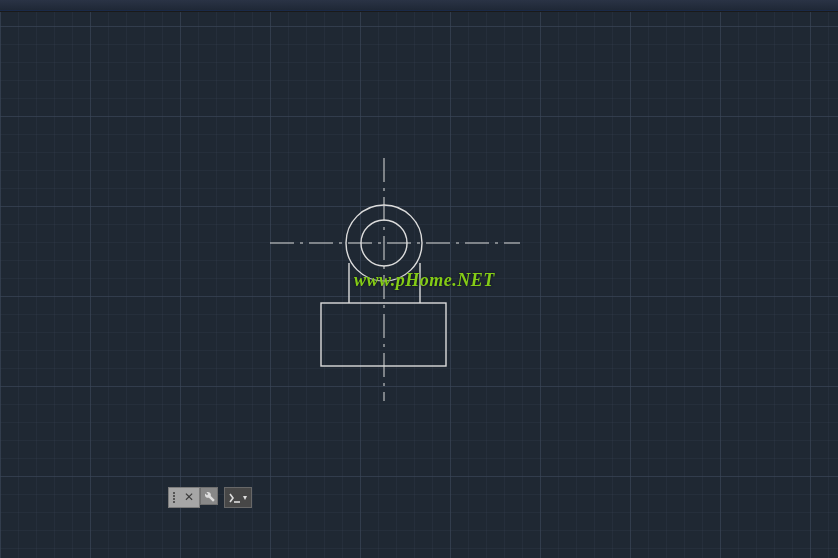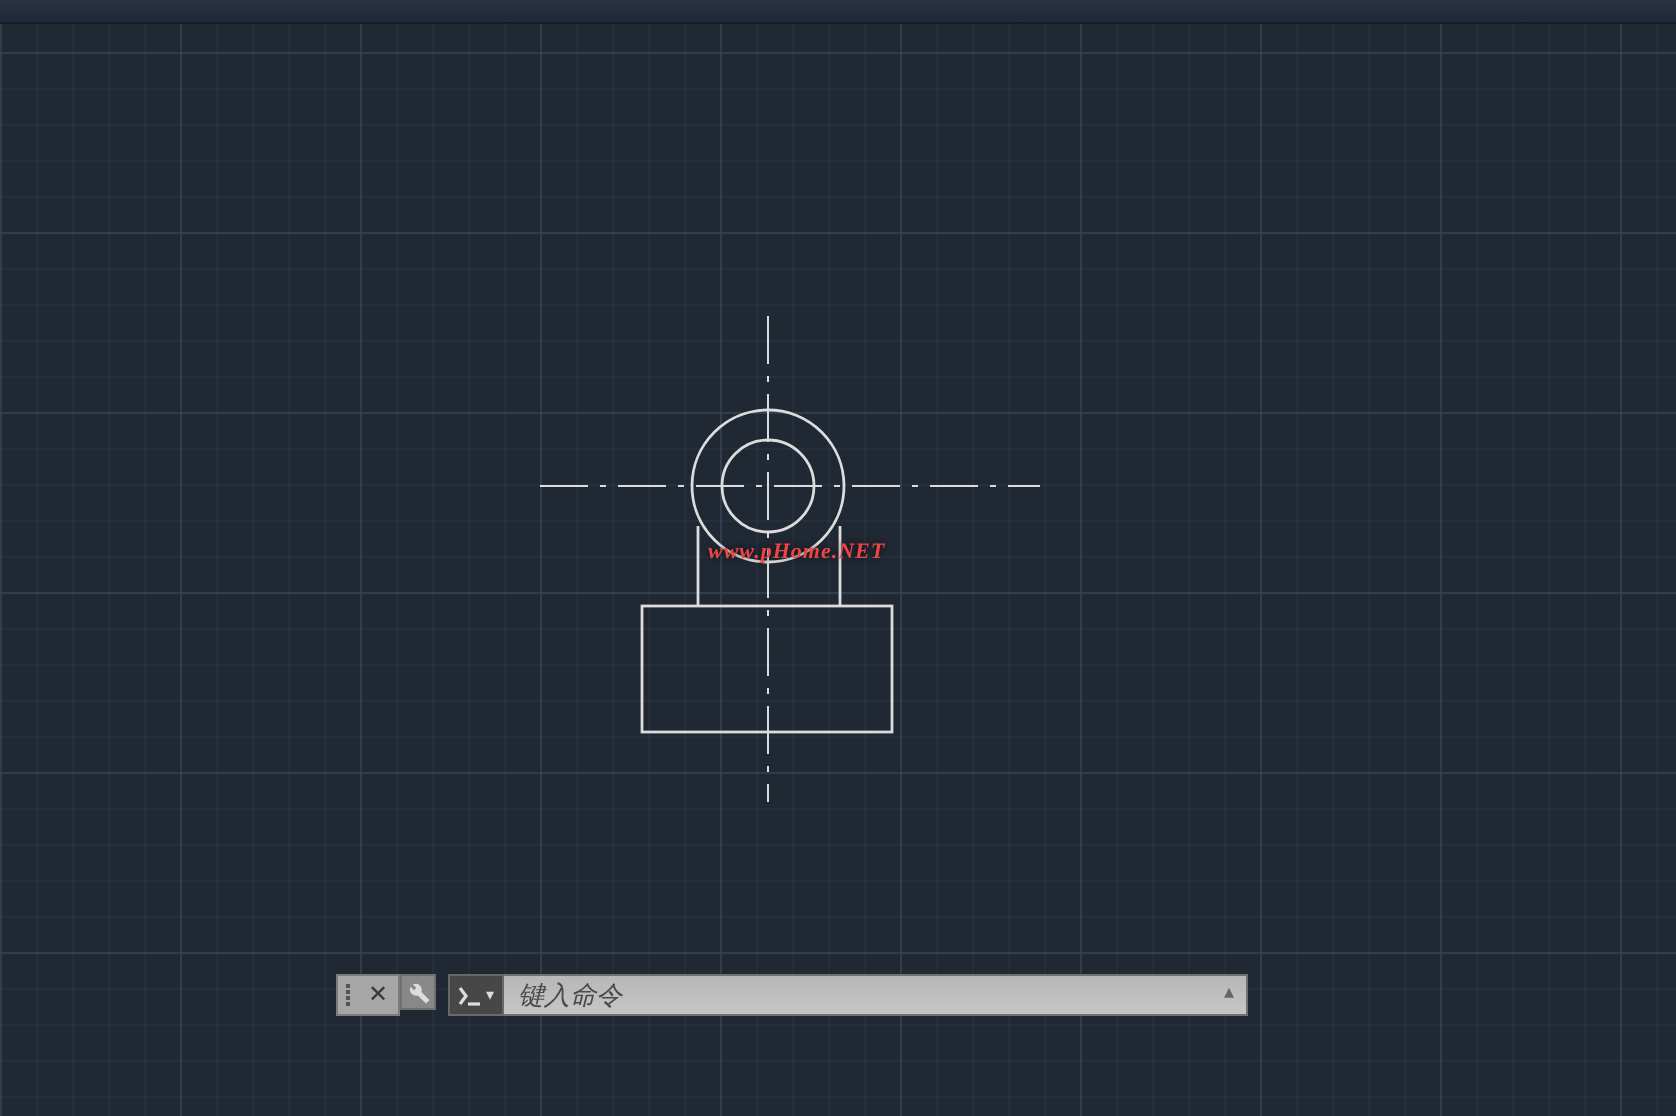--- a/index.html
+++ b/index.html
@@ -31,21 +31,21 @@
       position: absolute; inset: 0;
       background-image:
         linear-gradient(to right, rgba(60,72,90,.20) 1px, transparent 1px),
         linear-gradient(to bottom, rgba(60,72,90,.20) 1px, transparent 1px);
       background-size: 18px 18px;
       background-position: 0 14px;
     }
     .drawing { position: absolute; left: 0; top: 0; }
     .watermark {
       position: absolute; left: 354px; top: 258px;
-      color: #ef4444; font-size: 11px; font-weight: bold;
+      color: #84cc16; font-size: 18px; font-weight: bold;
       font-family: "Comic Sans MS", "Segoe Script", cursive;
       font-style: italic;
       letter-spacing: .5px;
       text-shadow: 0 0 3px rgba(0,0,0,.6);
       pointer-events: none;
     }
     
     .cmdbar {
       position: absolute; left: 168px; top: 487px;
       width: 456px; height: 21px;
@@ -144,16 +144,13 @@
       <path fill="#ddd" d="M22 19l-7-7c.6-1.9.1-4-1.3-5.4C12 4.9 9.6 4.6 7.6 5.6l3 3-2 2-3-3c-1 2-.7 4.4.9 6 1.4 1.4 3.5 1.9 5.4 1.3l7 7 3-3z"></path>
     </svg>
   </div>
   <div class="cmd-prompt">
     <svg width="12" height="10" viewBox="0 0 12 10">
       <polyline points="1,1 4,5 1,9" stroke="#ddd" fill="none" stroke-width="1.6"></polyline>
       <line x1="5" y1="9" x2="11" y2="9" stroke="#ddd" stroke-width="1.6"></line>
     </svg>
     <span class="caret" style="color:#ddd;font-size:8px;">▾</span>
   </div>
-  <div class="cmd-input" title="键入命令">
-    <span>键入命令</span>
-  </div>
 </div>
 
 </body></html>

